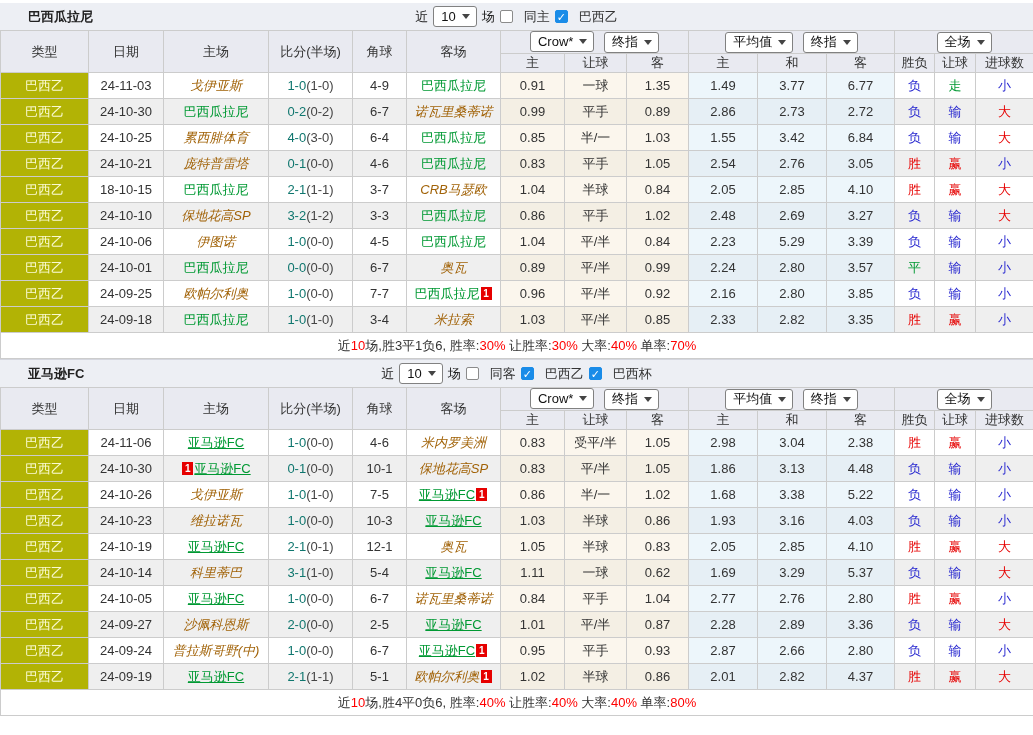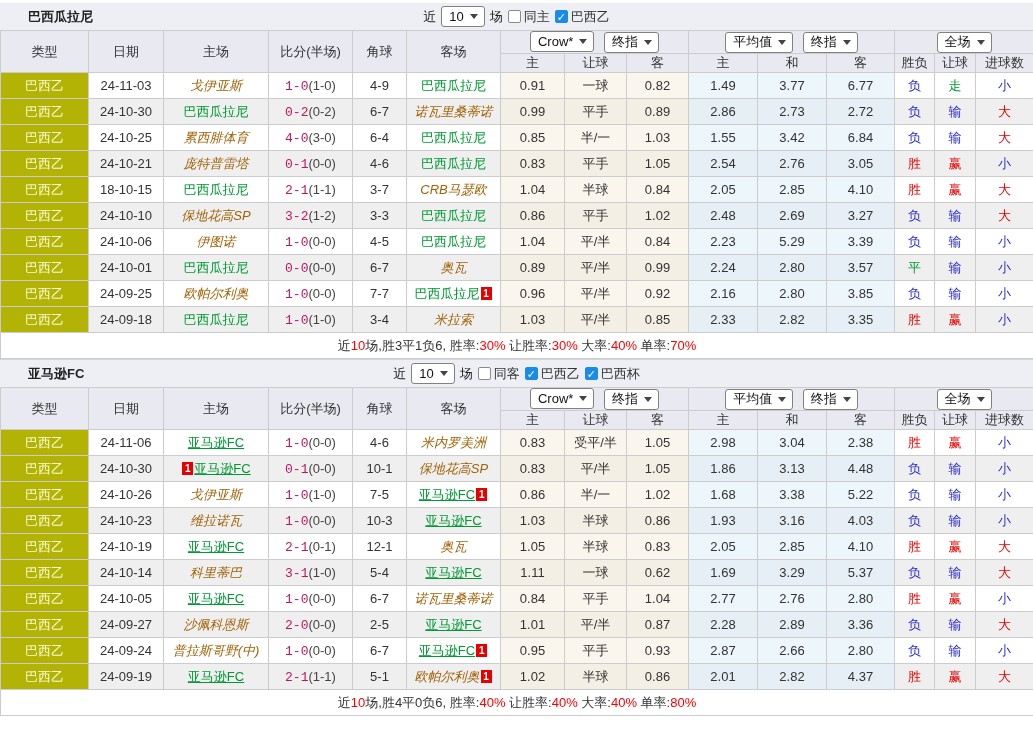--- a/index.html
+++ b/index.html
@@ -12,21 +12,21 @@
   .radio-opt{display:inline-flex;align-items:center;gap:6px;font-size:13px;cursor:pointer;}
   .radio{display:inline-block;width:13px;height:13px;border-radius:50%;background:#fff;box-sizing:border-box;}
   .radio-sel{background:#1b79e0;border:3px solid #fff;}
 
   
   .band{position:relative;height:27px;background:#edeff4;border-top:1px solid #d4d6de;display:flex;align-items:center;justify-content:center;font-size:13px;}
   .sec-first .band{border-top:3px solid #fff;}
   .band .team{position:absolute;left:28px;font-weight:bold;font-size:13px;color:#222;}
   .filters{display:inline-flex;align-items:center;gap:5px;}
   .fw{color:#222;}
-  .chk-wrap{display:inline-flex;align-items:center;gap:3px;cursor:pointer;}
+  .chk-wrap{display:inline-flex;align-items:center;gap:11px;cursor:pointer;}
   .checkbox{display:inline-block;width:13px;height:13px;box-sizing:border-box;border:1px solid #8b8b8b;border-radius:2px;background:#fff;}
   .checkbox.checked{background:#1a8ce8;border-color:#1a8ce8;color:#fff;font-size:11px;line-height:12px;text-align:center;font-weight:bold;}
 
   
   .sel-box{display:inline-flex;align-items:center;gap:6px;background:#fff;border:1px solid #818181;border-radius:3px;height:19px;padding:0 6px 0 7px;font-size:13px;color:#111;cursor:pointer;}
   .chev{width:0;height:0;border-left:4px solid transparent;border-right:4px solid transparent;border-top:5px solid #444;}
 
   
   table{border-collapse:collapse;table-layout:fixed;width:1033px;font-size:13px;}
   th,td{border:1px solid #ccc;text-align:center;padding:0;white-space:nowrap;overflow:hidden;}
@@ -34,21 +34,21 @@
   tr.ddr th{height:22px;}
   tr.lbr th{height:16px;}
   .ddc .sel-box{margin:0 3px;}
   tbody td{height:25px;background:#fff;}
   tbody tr.even td{background:#efefef;}
   td.lg{background:#b2b305 !important;color:#fafad2;}
   td.crow{background:#fbf6ed !important;margin-left:14px;}
   tr.even td.crow{background:#f4efe4 !important;}
   td.avg{background:#edf6fb !important;}
   tr.even td.avg{background:#e6eff5 !important;}
-  .ft{color:#be185d;font-family:Liberation Mono, monospace;}
+  .ft{color:#0f766e;}
   .ht{color:#444;}
   .focal{color:#009933;}
   .sec-u .focal{text-decoration:underline;cursor:pointer;}
   .team-plain{color:#a16207;font-style:italic;}
   .badge{display:inline-block;background:#e60000;color:#fff;font-size:10px;font-weight:bold;width:11px;height:13px;line-height:13px;text-align:center;vertical-align:1px;margin:0 1px;}
   td.res{font-weight:normal;}
   .c-r{color:#e60000;}
   .c-b{color:#2a2ad0;}
   .c-g{color:#009933;}
   tfoot td{height:25px;background:#fff;font-size:13px;color:#333;}
@@ -148,21 +148,21 @@
       <tbody>
           <tr class="odd">
             <td class="lg">巴西乙</td>
             <td>24-11-03</td>
             <td class="teamcell"><span class="team-plain">戈伊亚斯</span></td>
             <td class="score"><span class="ft">1-0</span><span class="ht">(1-0)</span></td>
             <td>4-9</td>
             <td class="teamcell"><span class="focal">巴西瓜拉尼</span></td>
             <td class="crow">0.91</td>
             <td class="crow">一球</td>
-            <td class="crow">0.82</td>
+            <td class="crow">1.35</td>
             <td class="avg">1.49</td>
             <td class="avg">3.77</td>
             <td class="avg">6.77</td>
             <td class="res c-b">负</td>
             <td class="res c-g">走</td>
             <td class="res c-b">小</td>
           </tr>
           <tr class="even">
             <td class="lg">巴西乙</td>
             <td>24-10-30</td>

